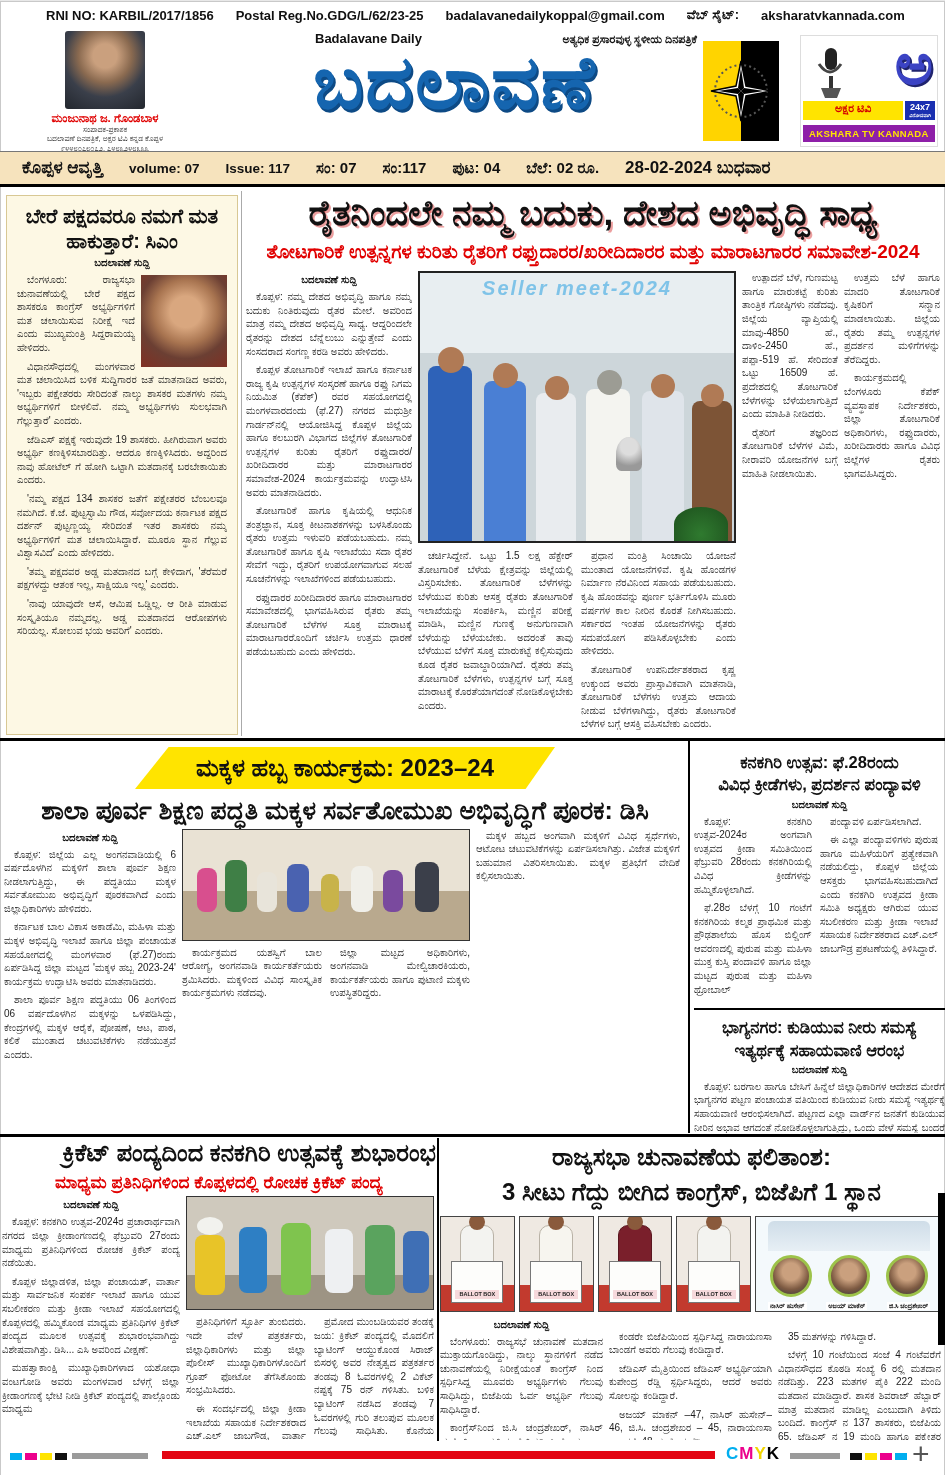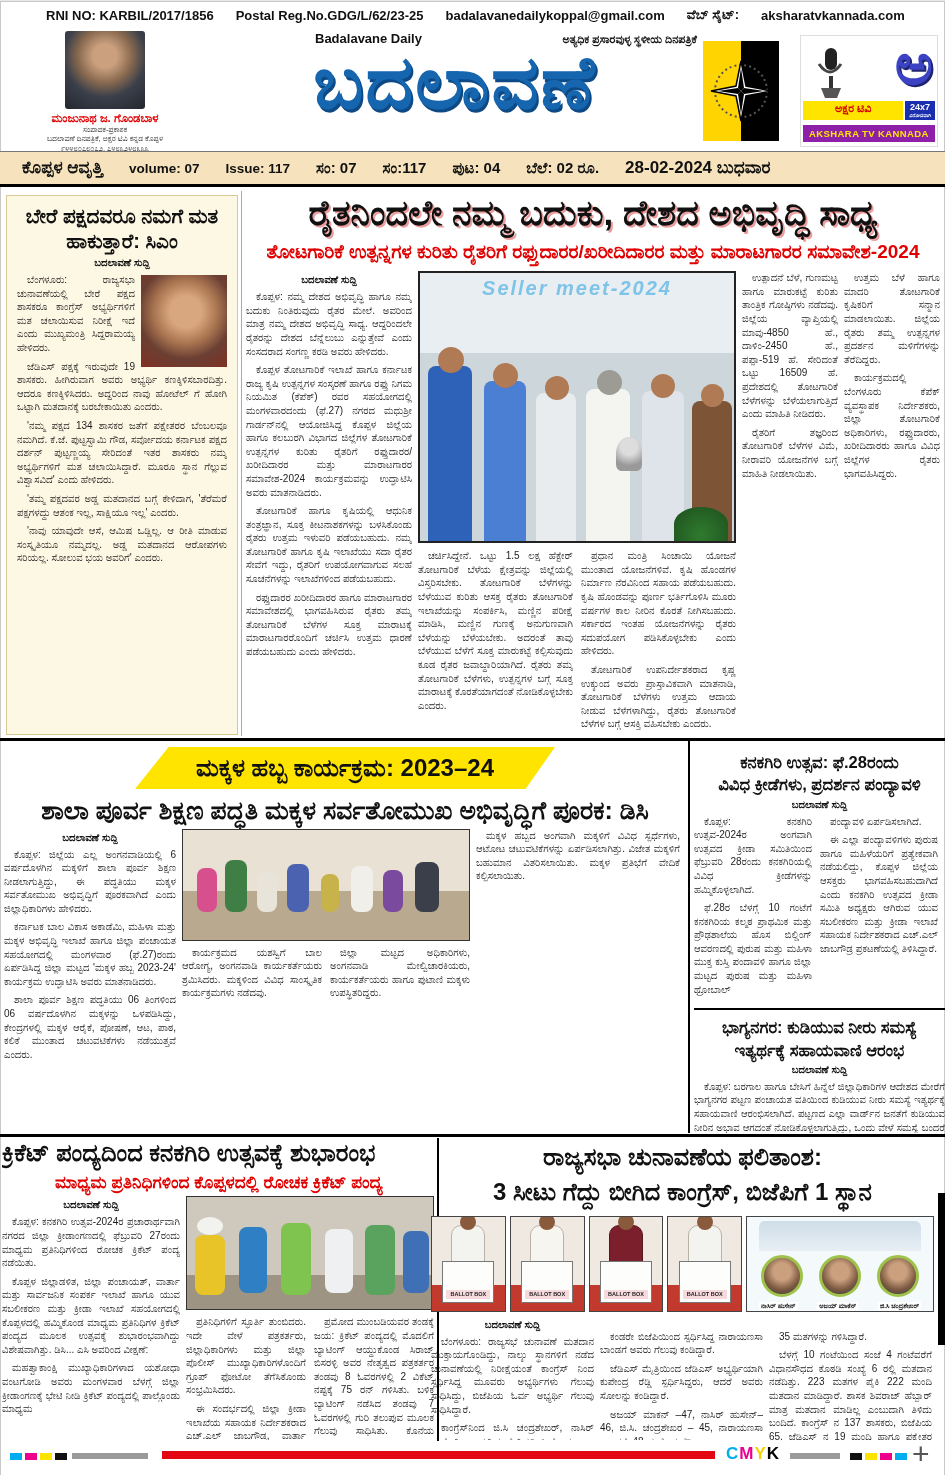--- a/index.html
+++ b/index.html
@@ -90,30 +90,30 @@
   .kmid-cols .bodytxt{width:140px;}
   .kcol3{width:204px;}
   .dot{position:absolute;border-radius:50%;}
   .midright{position:absolute;left:694px;top:744px;width:251px;height:388px;overflow:hidden;}
   .mr-head{font-size:16.5px;font-weight:bold;text-align:center;line-height:1.35;margin-top:6px;}
   .mr-cols{display:flex;gap:8px;margin-top:2px;}
   .mr-cols .bodytxt{width:118px;}
   .mr-divider{border-top:2.5px solid #000;margin:7px 0 2px;}
   
   .cricket{position:absolute;left:2px;top:1139px;width:434px;height:300px;overflow:hidden;}
-  .ck-head{font-size:24px;font-weight:bold;text-align:left;line-height:1.1;}
+  .ck-head{font-size:24px;font-weight:bold;text-align:right;line-height:1.1;}
   .ck-sub{font-size:17px;font-weight:bold;color:#e10000;text-align:center;margin-top:7px;}
   .ck-cols{display:flex;gap:6px;margin-top:3px;height:228px;}
   .ckcol1{width:178px;}
   .ckmid{width:248px;}
   .ckphoto{width:248px;height:114px;border:1px solid #333;position:relative;overflow:hidden;
       background:linear-gradient(180deg,#cfc9bd 0 70%,#9d9484 70% 100%);}
   .ckmid-cols{display:flex;gap:8px;margin-top:5px;}
   .ckmid-cols .bodytxt{width:120px;}
-  .rs{position:absolute;left:431px;top:1139px;width:503px;height:300px;overflow:hidden;}
+  .rs{position:absolute;left:440px;top:1139px;width:503px;height:300px;overflow:hidden;}
   .rs-head{font-size:24px;font-weight:bold;text-align:center;line-height:1.45;}
   .rs-photos{display:flex;gap:4px;margin-top:6px;height:96px;}
   .ballot{width:76px;height:96px;border:1px solid #444;position:relative;overflow:hidden;
       background:linear-gradient(180deg,#efe9e2 0 72%,#c23a2e 72% 100%);}
   .ballot .figure{position:absolute;top:8px;left:50%;transform:translateX(-50%);width:34px;height:52px;
       border-radius:10px 10px 0 0;background:#f3f3f0;border:1px solid #b9b2a6;}
   .ballot .bhead{position:absolute;top:-12px;left:50%;transform:translateX(-50%);width:16px;height:16px;
       border-radius:50%;background:#8a5a3c;}
   .ballot .box{position:absolute;bottom:8px;left:50%;transform:translateX(-50%);width:52px;height:42px;
       background:#fdfdfb;border:1px solid #777;display:flex;align-items:flex-end;justify-content:center;}
@@ -206,20 +206,21 @@
     <span class="kn">ಬೆಲೆ: 02 ರೂ.</span>
     <span class="kn-big">28-02-2024 ಬುಧವಾರ</span>
   </div>
 
   <div class="cm-panel">
     <div class="cm-head">ಬೇರೆ ಪಕ್ಷದವರೂ ನಮಗೆ ಮತ ಹಾಕುತ್ತಾರೆ: ಸಿಎಂ</div>
     <div class="byline">ಬದಲಾವಣೆ ಸುದ್ದಿ</div>
     <div class="bodytxt">
       <div class="cm-photo"></div>
       <p>ಬೆಂಗಳೂರು: ರಾಜ್ಯಸಭಾ ಚುನಾವಣೆಯಲ್ಲಿ ಬೇರೆ ಪಕ್ಷದ ಶಾಸಕರೂ ಕಾಂಗ್ರೆಸ್ ಅಭ್ಯರ್ಥಿಗಳಿಗೆ ಮತ ಚಲಾಯಿಸುವ ನಿರೀಕ್ಷೆ ಇದೆ ಎಂದು ಮುಖ್ಯಮಂತ್ರಿ ಸಿದ್ದರಾಮಯ್ಯ ಹೇಳಿದರು.</p>
+      <p>ವಿಧಾನಸೌಧದಲ್ಲಿ ಮಂಗಳವಾರ ಮತ ಚಲಾಯಿಸಿದ ಬಳಿಕ ಸುದ್ದಿಗಾರರ ಜತೆ ಮಾತನಾಡಿದ ಅವರು, 'ಇಬ್ಬರು ಪಕ್ಷೇತರರು ಸೇರಿದಂತೆ ನಾಲ್ಕು ಶಾಸಕರ ಮತಗಳು ನಮ್ಮ ಅಭ್ಯರ್ಥಿಗಳಿಗೆ ಬೀಳಲಿವೆ. ನಮ್ಮ ಅಭ್ಯರ್ಥಿಗಳು ಸುಲಭವಾಗಿ ಗೆಲ್ಲುತ್ತಾರೆ' ಎಂದರು.</p>
       <p>ಜೆಡಿಎಸ್ ಪಕ್ಷಕ್ಕೆ ಇರುವುದೇ 19 ಶಾಸಕರು. ಹೀಗಿರುವಾಗ ಅವರು ಅಭ್ಯರ್ಥಿ ಕಣಕ್ಕಿಳಿಸಬಾರದಿತ್ತು. ಆದರೂ ಕಣಕ್ಕಿಳಿಸಿದರು. ಅದ್ದರಿಂದ ನಾವು ಹೋಟೆಲ್ ಗೆ ಹೋಗಿ ಒಟ್ಟಾಗಿ ಮತದಾನಕ್ಕೆ ಬರಬೇಕಾಯಿತು ಎಂದರು.</p>
       <p>'ನಮ್ಮ ಪಕ್ಷದ 134 ಶಾಸಕರ ಜತೆಗೆ ಪಕ್ಷೇತರರ ಬೆಂಬಲವೂ ನಮಗಿದೆ. ಕೆ.ಜೆ. ಪುಟ್ಟಸ್ವಾಮಿ ಗೌಡ, ಸರ್ವೋದಯ ಕರ್ನಾಟಕ ಪಕ್ಷದ ದರ್ಶನ್ ಪುಟ್ಟಣ್ಣಯ್ಯ ಸೇರಿದಂತೆ ಇತರ ಶಾಸಕರು ನಮ್ಮ ಅಭ್ಯರ್ಥಿಗಳಿಗೆ ಮತ ಚಲಾಯಿಸಿದ್ದಾರೆ. ಮೂರೂ ಸ್ಥಾನ ಗೆಲ್ಲುವ ವಿಶ್ವಾಸವಿದೆ' ಎಂದು ಹೇಳಿದರು.</p>
       <p>'ತಮ್ಮ ಪಕ್ಷದವರ ಅಡ್ಡ ಮತದಾನದ ಬಗ್ಗೆ ಕೇಳಿದಾಗ, 'ತೆರೆಮರೆ ಪಕ್ಷಗಳದ್ದು ಆತಂಕ ಇಲ್ಲ, ಸಾಕ್ಷಿಯೂ ಇಲ್ಲ' ಎಂದರು.</p>
       <p>'ನಾವು ಯಾವುದೇ ಆಸೆ, ಆಮಿಷ ಒಡ್ಡಿಲ್ಲ. ಆ ರೀತಿ ಮಾಡುವ ಸಂಸ್ಕೃತಿಯೂ ನಮ್ಮದಲ್ಲ. ಅಡ್ಡ ಮತದಾನದ ಆರೋಪಗಳು ಸರಿಯಲ್ಲ. ಸೋಲುವ ಭಯ ಅವರಿಗೆ' ಎಂದರು.</p>
     </div>
   </div>
 
   <div class="vline" style="left:241px;top:190px;width:1px;height:545px;background:#aaa;"></div>
 
   <div class="main-art">

